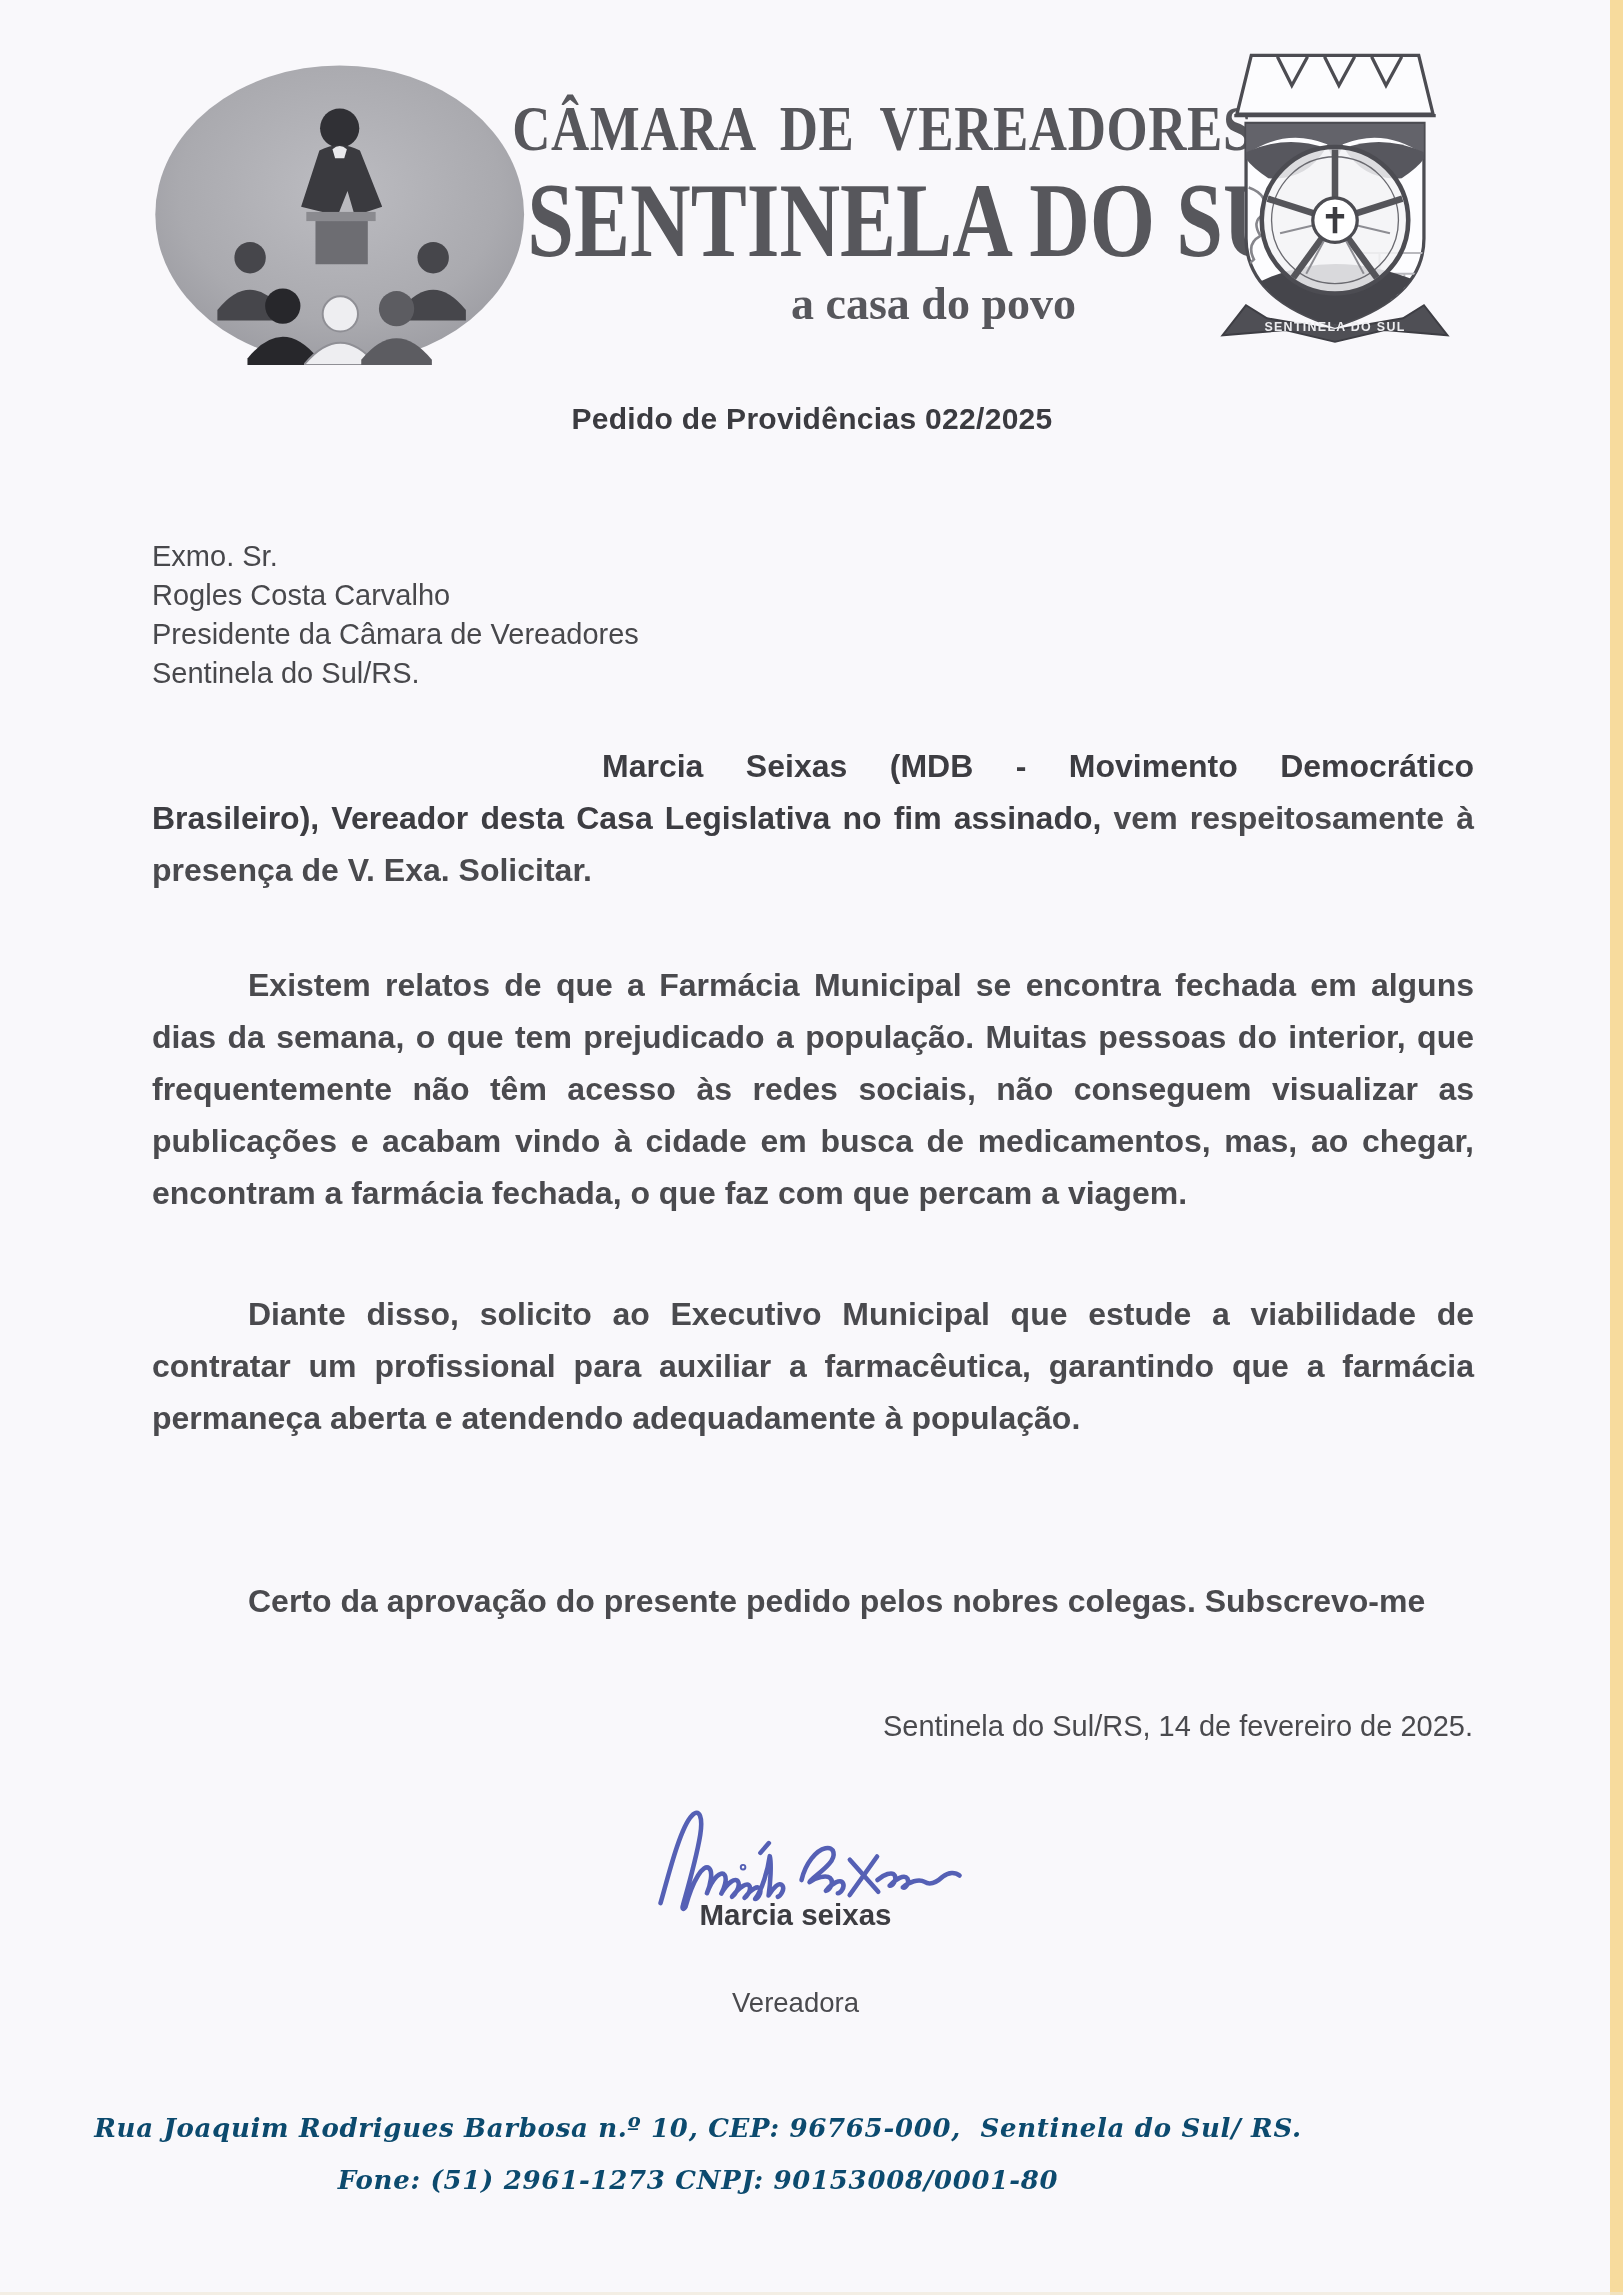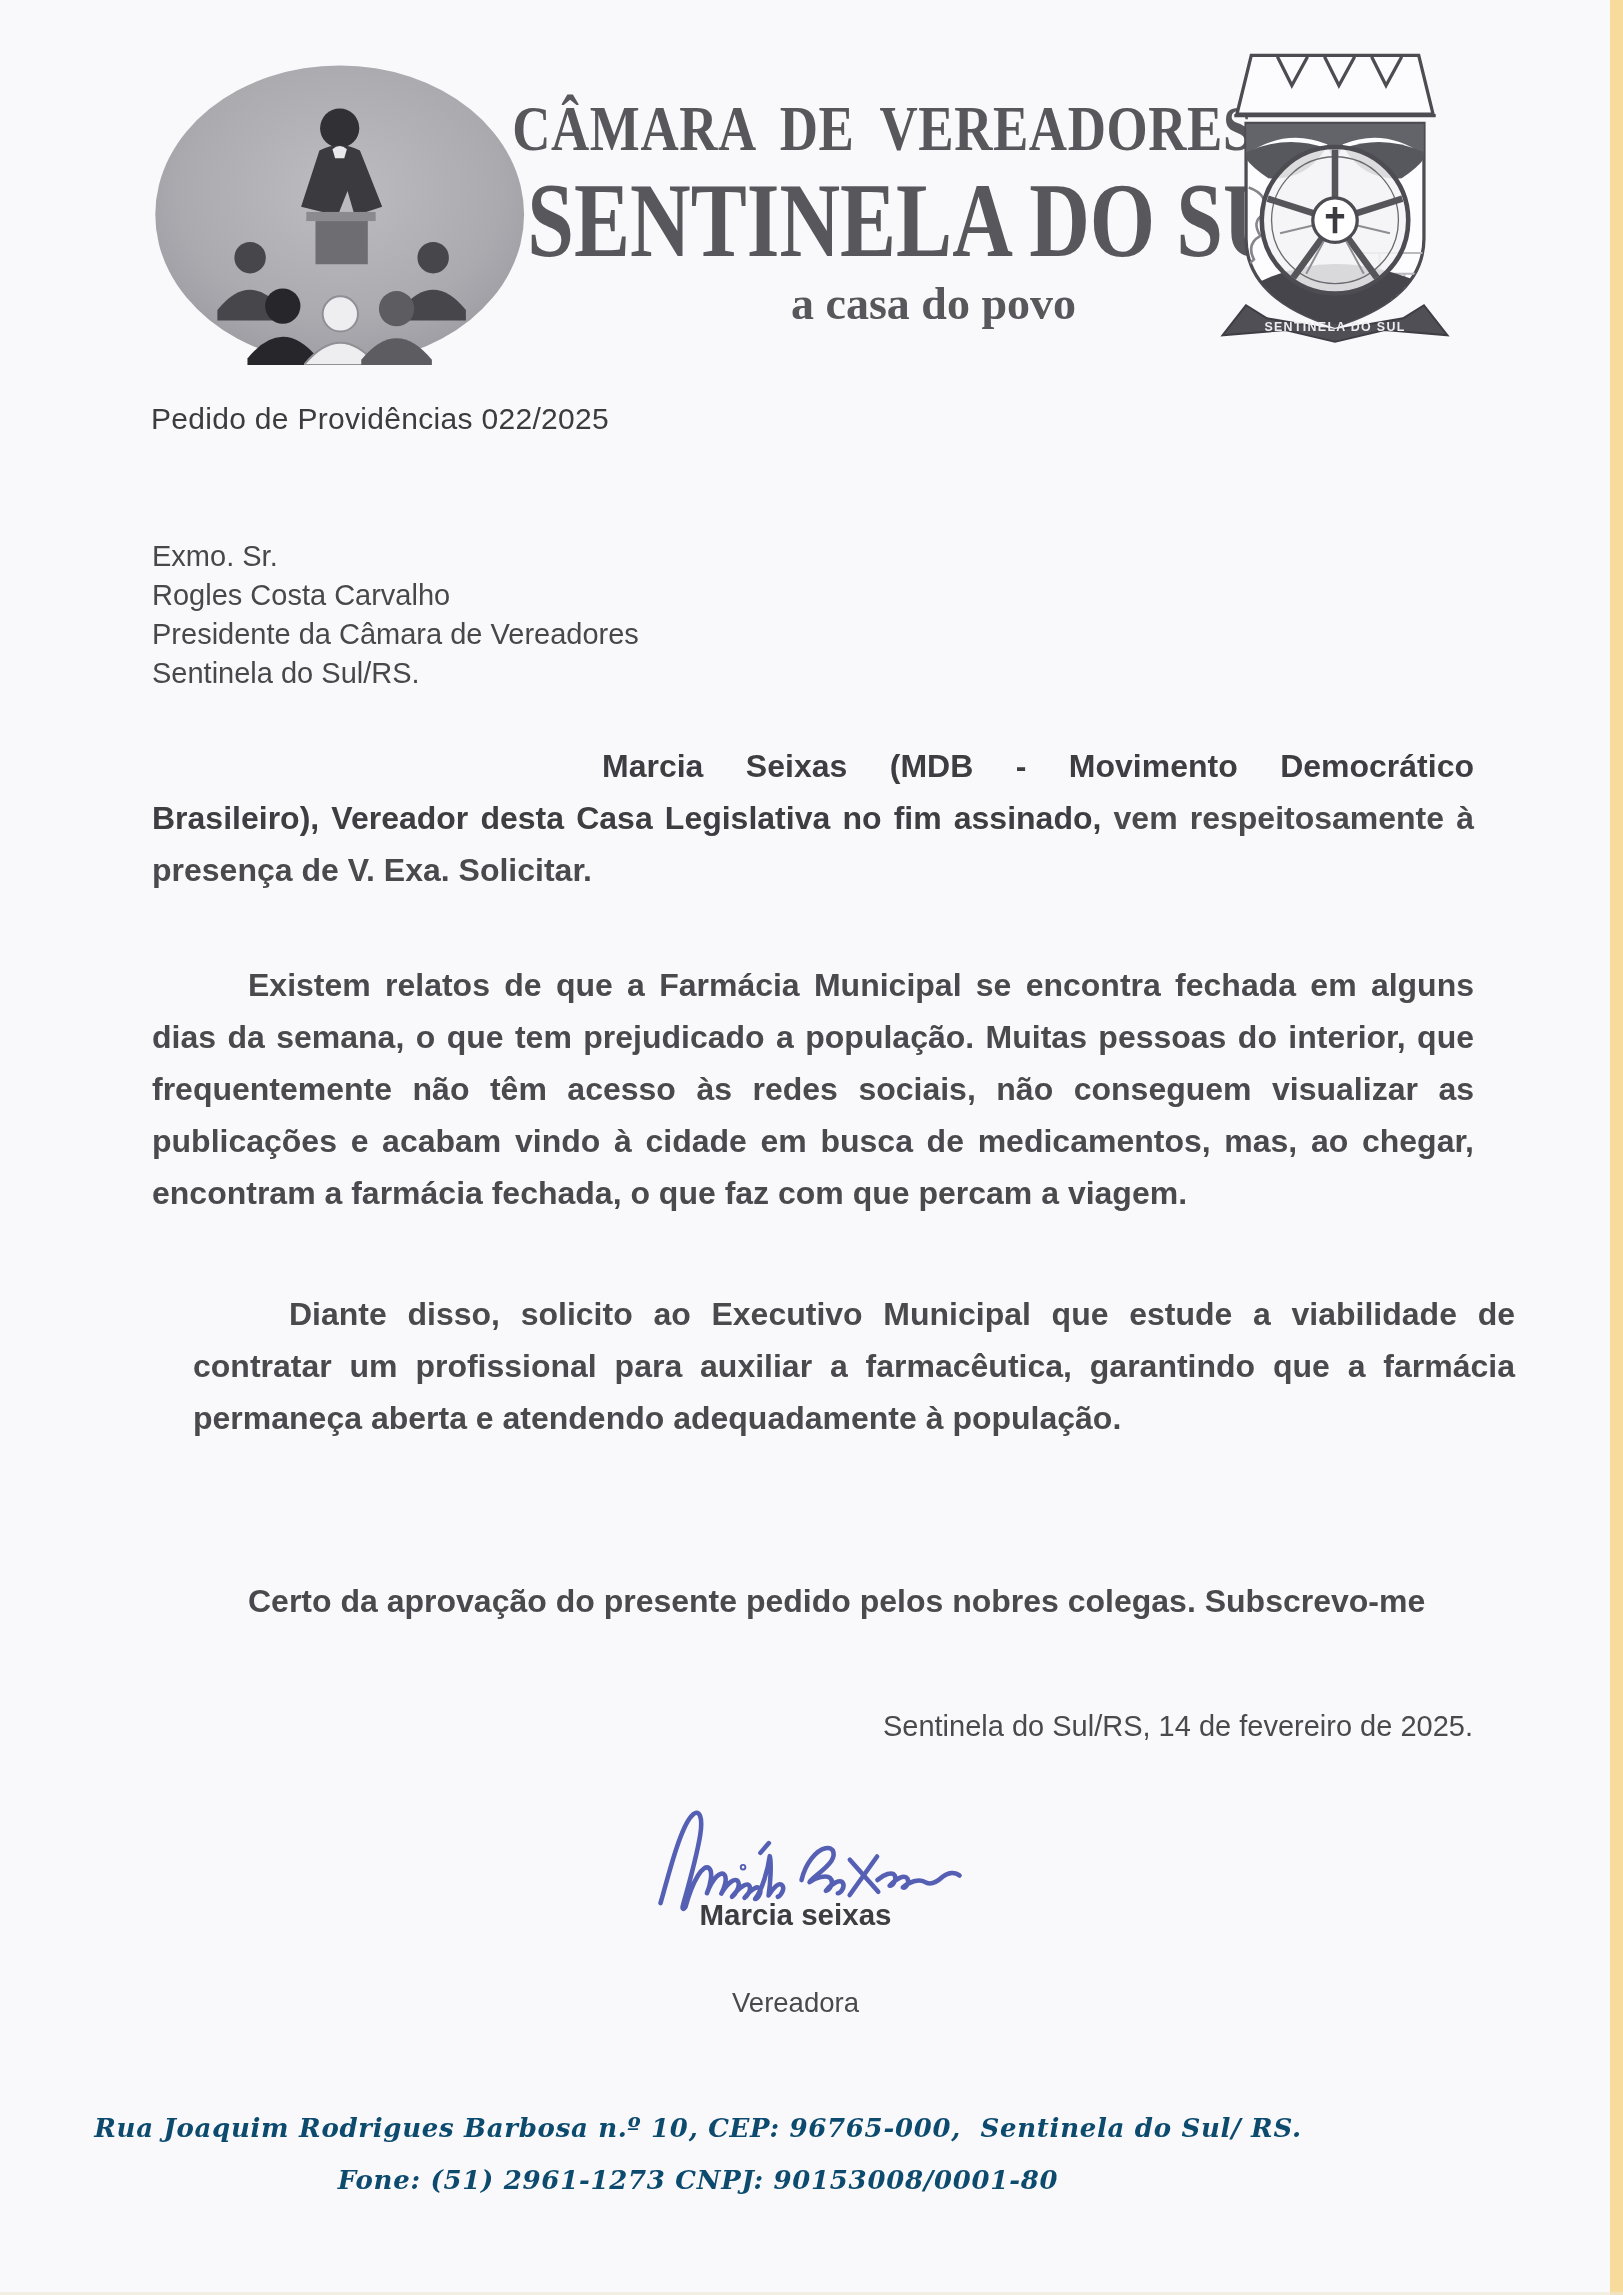--- a/index.html
+++ b/index.html
@@ -25,32 +25,32 @@
     transform:scaleX(.80);transform-origin:50% 50%;
   }
   .tagline{
     font-family:"Liberation Serif", serif;font-weight:700;font-size:46px;line-height:56px;
     white-space:nowrap;transform:translateX(105px);
   }
   .crest{position:absolute;left:1208px;top:23.6px;}
 
   
   .doc-title{
-    position:absolute;left:151px;width:1322px;top:402px;
-    font-size:30px;font-weight:400;color:#3b3b40;letter-spacing:0.3px;
+    position:absolute;left:151px;width:1322px;top:402px;text-align:center;
+    font-size:30px;font-weight:700;color:#3b3b40;letter-spacing:0.3px;
   }
   .addressee{position:absolute;left:152px;top:537px;font-size:29px;line-height:39px;color:#48484c;}
   .para{
     position:absolute;left:152px;width:1322px;font-size:32px;line-height:52px;
     text-align:justify;color:#4a4a4e;font-weight:bold;
   }
   .para b{color:#3d3d42;}
   #para1{top:708px;text-indent:450px;}
   #para2{top:927px;text-indent:96px;}
-  #para3{top:1256px;text-indent:96px;margin-left:41px;}
+  #para3{top:1256px;text-indent:96px;}
   #closing{top:1543px;text-indent:96px;text-align:left;}
   .dateline{position:absolute;left:151px;width:1322px;top:1710px;text-align:right;font-size:29px;color:#4a4a4e;}
 
   
   .signature{position:absolute;left:645px;top:1792px;}
   .signer-name{position:absolute;left:151px;width:1289px;top:1898px;text-align:center;font-size:29.5px;font-weight:700;color:#3d3d42;}
   .signer-role{position:absolute;left:151px;width:1289px;top:1939px;text-align:center;font-size:27.5px;color:#4a4a4e;margin-top:48px;}
 
   
   .footer{

